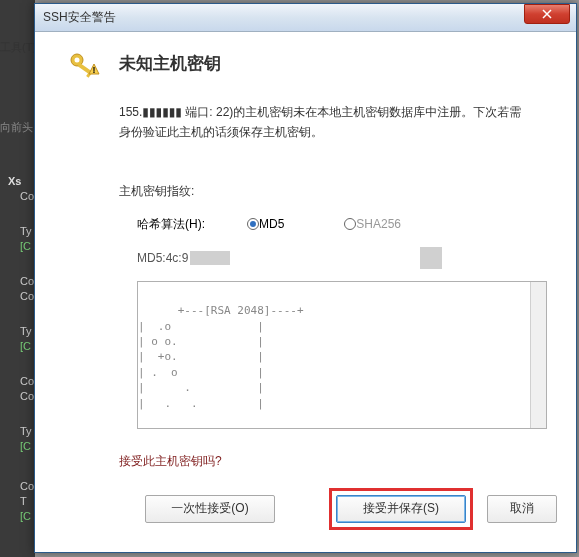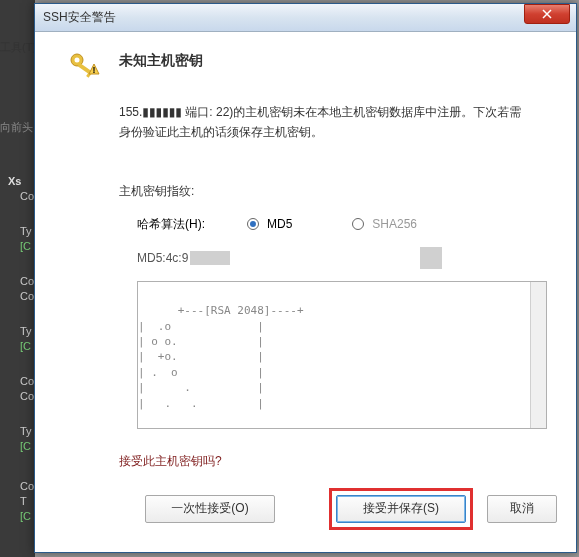--- a/index.html
+++ b/index.html
@@ -71,21 +71,21 @@
       gap: 18px;
       margin-bottom: 16px;
     }
     .key-icon {
       width: 36px;
       height: 36px;
       flex-shrink: 0;
     }
     .header-title {
       font-weight: bold;
-      font-size: 14px;
+      font-size: 17px;
       color: #333;
       padding-top: 2px;
     }
     .message {
       margin-left: 54px;
       line-height: 1.7;
       color: #333;
       margin-bottom: 40px;
     }
     .section-label {
@@ -102,21 +102,21 @@
     .hash-label {
       width: 110px;
     }
     .radio-group {
       display: flex;
       gap: 60px;
     }
     .radio-item {
       display: flex;
       align-items: center;
-      gap: 8px;
+      gap: 0;
     }
     .radio-circle {
       width: 12px;
       height: 12px;
       border: 1px solid #666;
       border-radius: 50%;
       display: flex;
       align-items: center;
       justify-content: center;
       background: #fff;

